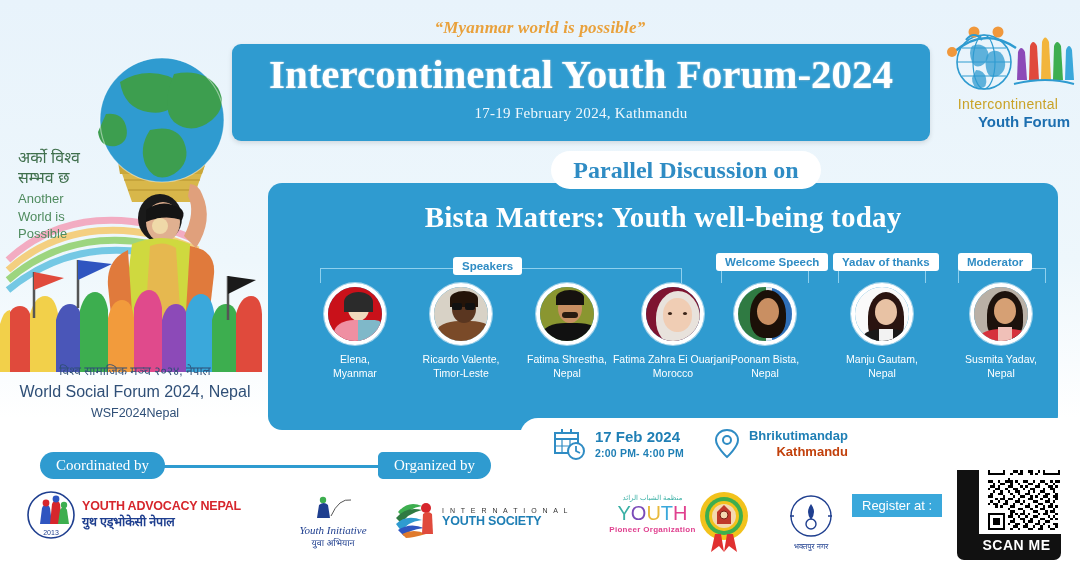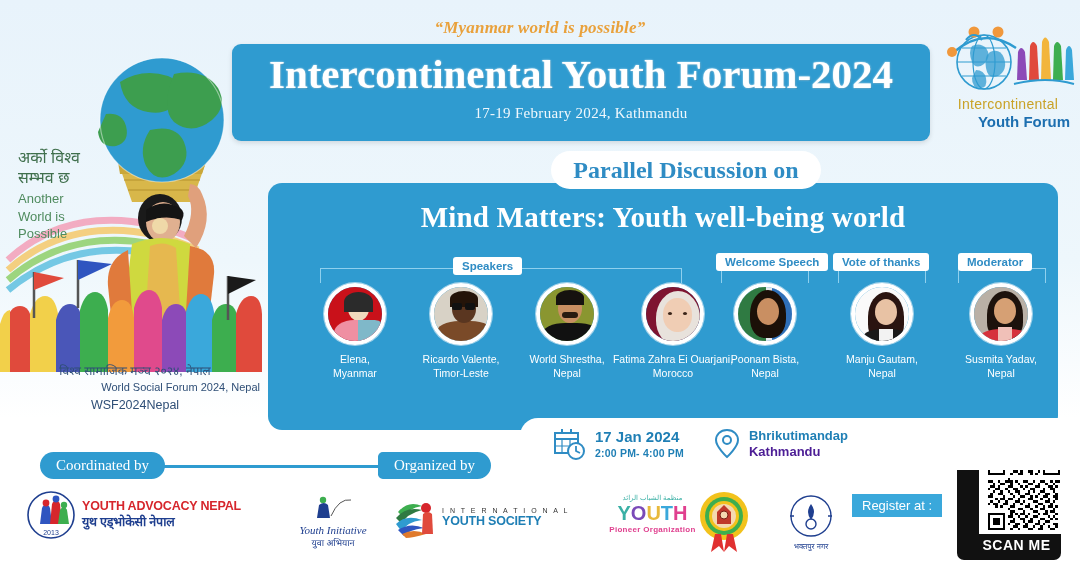--- a/index.html
+++ b/index.html
@@ -58,21 +58,21 @@
   .wsf-tag{
     position:absolute;left:18px;top:148px;width:95px;
     font-size:13px;line-height:1.35;color:#4f8b5e;font-weight:normal;
   }
   .wsf-tag .np{color:#3f6f4c;font-size:16px;display:block;line-height:1.25;margin-bottom:2px;}
   .wsf-caption{
     position:absolute;left:10px;top:363px;width:250px;text-align:center;
     color:#2f4f77;line-height:1.45;
   }
   .wsf-caption .l1{font-size:12px;display:block;}
-  .wsf-caption .l2{font-size:11px;display:block;text-align:right;}
+  .wsf-caption .l2{font-size:16px;display:block;}
   .wsf-caption .l3{font-size:12.5px;display:block;}
 
   
   .pd-pill{
     position:absolute;left:551px;top:151px;width:270px;height:38px;
     background:#ffffff;border-radius:20px;
     display:flex;align-items:center;justify-content:center;
     font-family:"Liberation Serif", serif;
     font-size:24px;font-weight:bold;color:#2f8cc4;z-index:5;
   }
@@ -121,21 +121,21 @@
   .info-bar{
     position:absolute;left:520px;top:418px;width:620px;height:52px;
     background:#ffffff;border-radius:18px 0 0 0;z-index:6;
     display:flex;align-items:center;padding-left:32px;
   }
   .info-item{display:flex;align-items:center;margin-right:30px;}
   .info-txt{margin-left:9px;line-height:1.25;}
   .info-txt .big{display:block;font-size:15px;font-weight:bold;color:#1f7fb5;}
   .info-txt .small{display:block;font-size:10.5px;font-weight:bold;color:#1f7fb5;letter-spacing:.2px;}
   .info-txt .v1{display:block;font-size:13px;font-weight:bold;color:#1f7fb5;}
-  .info-txt .v2{display:block;font-size:13px;font-weight:bold;color:#4c1d95;}
+  .info-txt .v2{display:block;font-size:13px;font-weight:bold;color:#c2410c;text-align:right;}
 
   
   .credit-line{
     position:absolute;left:150px;top:465px;width:330px;height:3px;background:#2f9bd0;
   }
   .chip{
     position:absolute;height:27px;background:#2f9bd0;color:#fff;
     display:flex;align-items:center;padding:0 16px;
     font-family:"Liberation Serif", serif;font-size:15px;
   }
@@ -151,21 +151,21 @@
 
   .yi-name{font-family:"Liberation Serif",serif;font-style:italic;font-size:11px;color:#1f3f8f;text-align:center;}
   .yi-np{font-size:9px;color:#1f3f8f;}
 
   .iys-t1{font-size:7px;color:#333;letter-spacing:2px;font-family:"Liberation Sans",sans-serif;}
   .iys-t2{font-size:12.5px;font-weight:bold;color:#1f7fb5;letter-spacing:-.2px;font-family:"Liberation Sans",sans-serif;}
 
   .kaya{font-family:"Liberation Serif",serif;font-size:19px;color:#b8952f;}
   .kaya-sub{font-size:6px;color:#b8952f;letter-spacing:.5px;}
 
-  .ypo{font-size:20px;font-weight:bold;font-family:"Liberation Sans",sans-serif;}
+  .ypo{font-size:20px;font-weight:normal;font-family:"Liberation Sans",sans-serif;}
   .ypo-sub{font-size:8px;font-weight:bold;color:#e0408f;letter-spacing:.3px;}
   .ypo-ar{font-size:7px;color:#3ab0a5;}
 
   .bhak{font-size:7.5px;color:#1f3f8f;text-align:center;line-height:1.25;}
 
   
   .reg-chip{
     position:absolute;left:852px;top:494px;
     background:#3aa8db;color:#fff;font-size:13px;padding:4px 10px;
     font-family:"Liberation Sans",sans-serif;
@@ -287,30 +287,30 @@
       </g>
       <path d="M74 66 q32 -8 60 0" stroke="#2f9bd0" stroke-width="2" fill="none"></path>
     </svg>
     <div class="txt1">Intercontinental</div>
     <div class="txt2">Youth Forum</div>
   </div>
 
   <div class="pd-pill">Parallel Discussion on</div>
 
   <div class="blue-panel">
-    <div class="panel-title">Mind Matters: Youth well-being world</div>
+    <div class="panel-title">Bista Matters: Youth well-being today</div>
 
     <div class="bracket" style="left:52px;top:85px;width:360px;height:14px;"></div>
     <div class="bracket" style="left:453px;top:85px;width:86px;height:14px;"></div>
     <div class="bracket" style="left:570px;top:85px;width:86px;height:14px;"></div>
     <div class="bracket" style="left:690px;top:85px;width:86px;height:14px;"></div>
 
     <div class="role-chip" style="left:185px;top:74px;">Speakers</div>
     <div class="role-chip" style="left:448px;top:70px;">Welcome Speech</div>
-    <div class="role-chip" style="left:565px;top:70px;">Vote of thanks</div>
+    <div class="role-chip" style="left:565px;top:70px;">Yadav of thanks</div>
     <div class="role-chip" style="left:690px;top:70px;">Moderator</div>
 
     <div class="person" style="left:38px;top:100px;width:98px;">
       <div class="pavatar">
         <div class="face" style="background:#c9111a;">
           <div class="head" style="left:20px;top:9px;width:21px;height:25px;background:#f0d9bd;"></div>
           <div class="head" style="left:16px;top:5px;width:29px;height:20px;background:#2b2b2b;border-radius:50% 50% 0 0;"></div>
           <div class="body" style="left:6px;top:33px;width:50px;height:32px;background:#ef8fa2;"></div>
           <div class="body" style="left:30px;top:33px;width:28px;height:32px;background:#7fb8c9;border-radius:0 40% 0 0;"></div>
         </div>
@@ -340,21 +340,21 @@
     <div class="person" style="left:250px;top:100px;width:98px;">
       <div class="pavatar">
         <div class="face" style="background:#8a9630;">
           <div class="head" style="left:18px;top:7px;width:24px;height:29px;background:#c98f62;"></div>
           <div class="head" style="left:16px;top:3px;width:28px;height:15px;background:#16120f;border-radius:50% 50% 0 0;"></div>
           <div class="head" style="left:22px;top:25px;width:16px;height:6px;background:#2a1a10;border-radius:3px;"></div>
           <div class="body" style="left:2px;top:36px;width:58px;height:28px;background:#111;"></div>
         </div>
       </div>
       <div class="pname">
-        <span>World Shrestha,</span><br>
+        <span>Fatima Shrestha,</span><br>
         <span>Nepal</span>
       </div>
     </div>
 
     <div class="person" style="left:340px;top:100px;width:130px;">
       <div class="pavatar">
         <div class="face" style="background:#7e1430;">
           <div class="head" style="left:10px;top:4px;width:44px;height:54px;background:#e8e2dc;border-radius:50% 50% 45% 45%;"></div>
           <div class="head" style="left:17px;top:11px;width:29px;height:34px;background:#f0cdb4;border-radius:48%;"></div>
           <div class="head" style="left:22px;top:25px;width:4px;height:3px;background:#3a2418;border-radius:50%;"></div>
@@ -420,21 +420,21 @@
     <div class="info-item">
       <svg width="34" height="34" viewBox="0 0 34 34">
         <rect x="3" y="6" width="23" height="20" fill="none" stroke="#2f8cc4" stroke-width="2"></rect>
         <path d="M3 12 L26 12" stroke="#2f8cc4" stroke-width="2"></path>
         <path d="M10 6 L10 2 M19 6 L19 2" stroke="#2f8cc4" stroke-width="2"></path>
         <path d="M10 12 L10 26 M18 12 L18 26 M3 19 L26 19" stroke="#2f8cc4" stroke-width="1.2"></path>
         <circle cx="24" cy="24" r="8" fill="#fff" stroke="#2f8cc4" stroke-width="2"></circle>
         <path d="M24 19 L24 24 L28 26" stroke="#2f8cc4" stroke-width="1.8" fill="none"></path>
       </svg>
       <div class="info-txt">
-        <span class="big">17 Jan 2024</span>
+        <span class="big">17 Feb 2024</span>
         <span class="small">2:00 PM- 4:00 PM</span>
       </div>
     </div>
     <div class="info-item">
       <svg width="26" height="34" viewBox="0 0 26 34">
         <path d="M13 3 C6 3 2 8 2 13 C2 20 13 30 13 30 C13 30 24 20 24 13 C24 8 20 3 13 3z" fill="none" stroke="#2f8cc4" stroke-width="2"></path>
         <circle cx="13" cy="13" r="4" fill="none" stroke="#2f8cc4" stroke-width="2"></circle>
       </svg>
       <div class="info-txt">
         <span class="v1">Bhrikutimandap</span>

